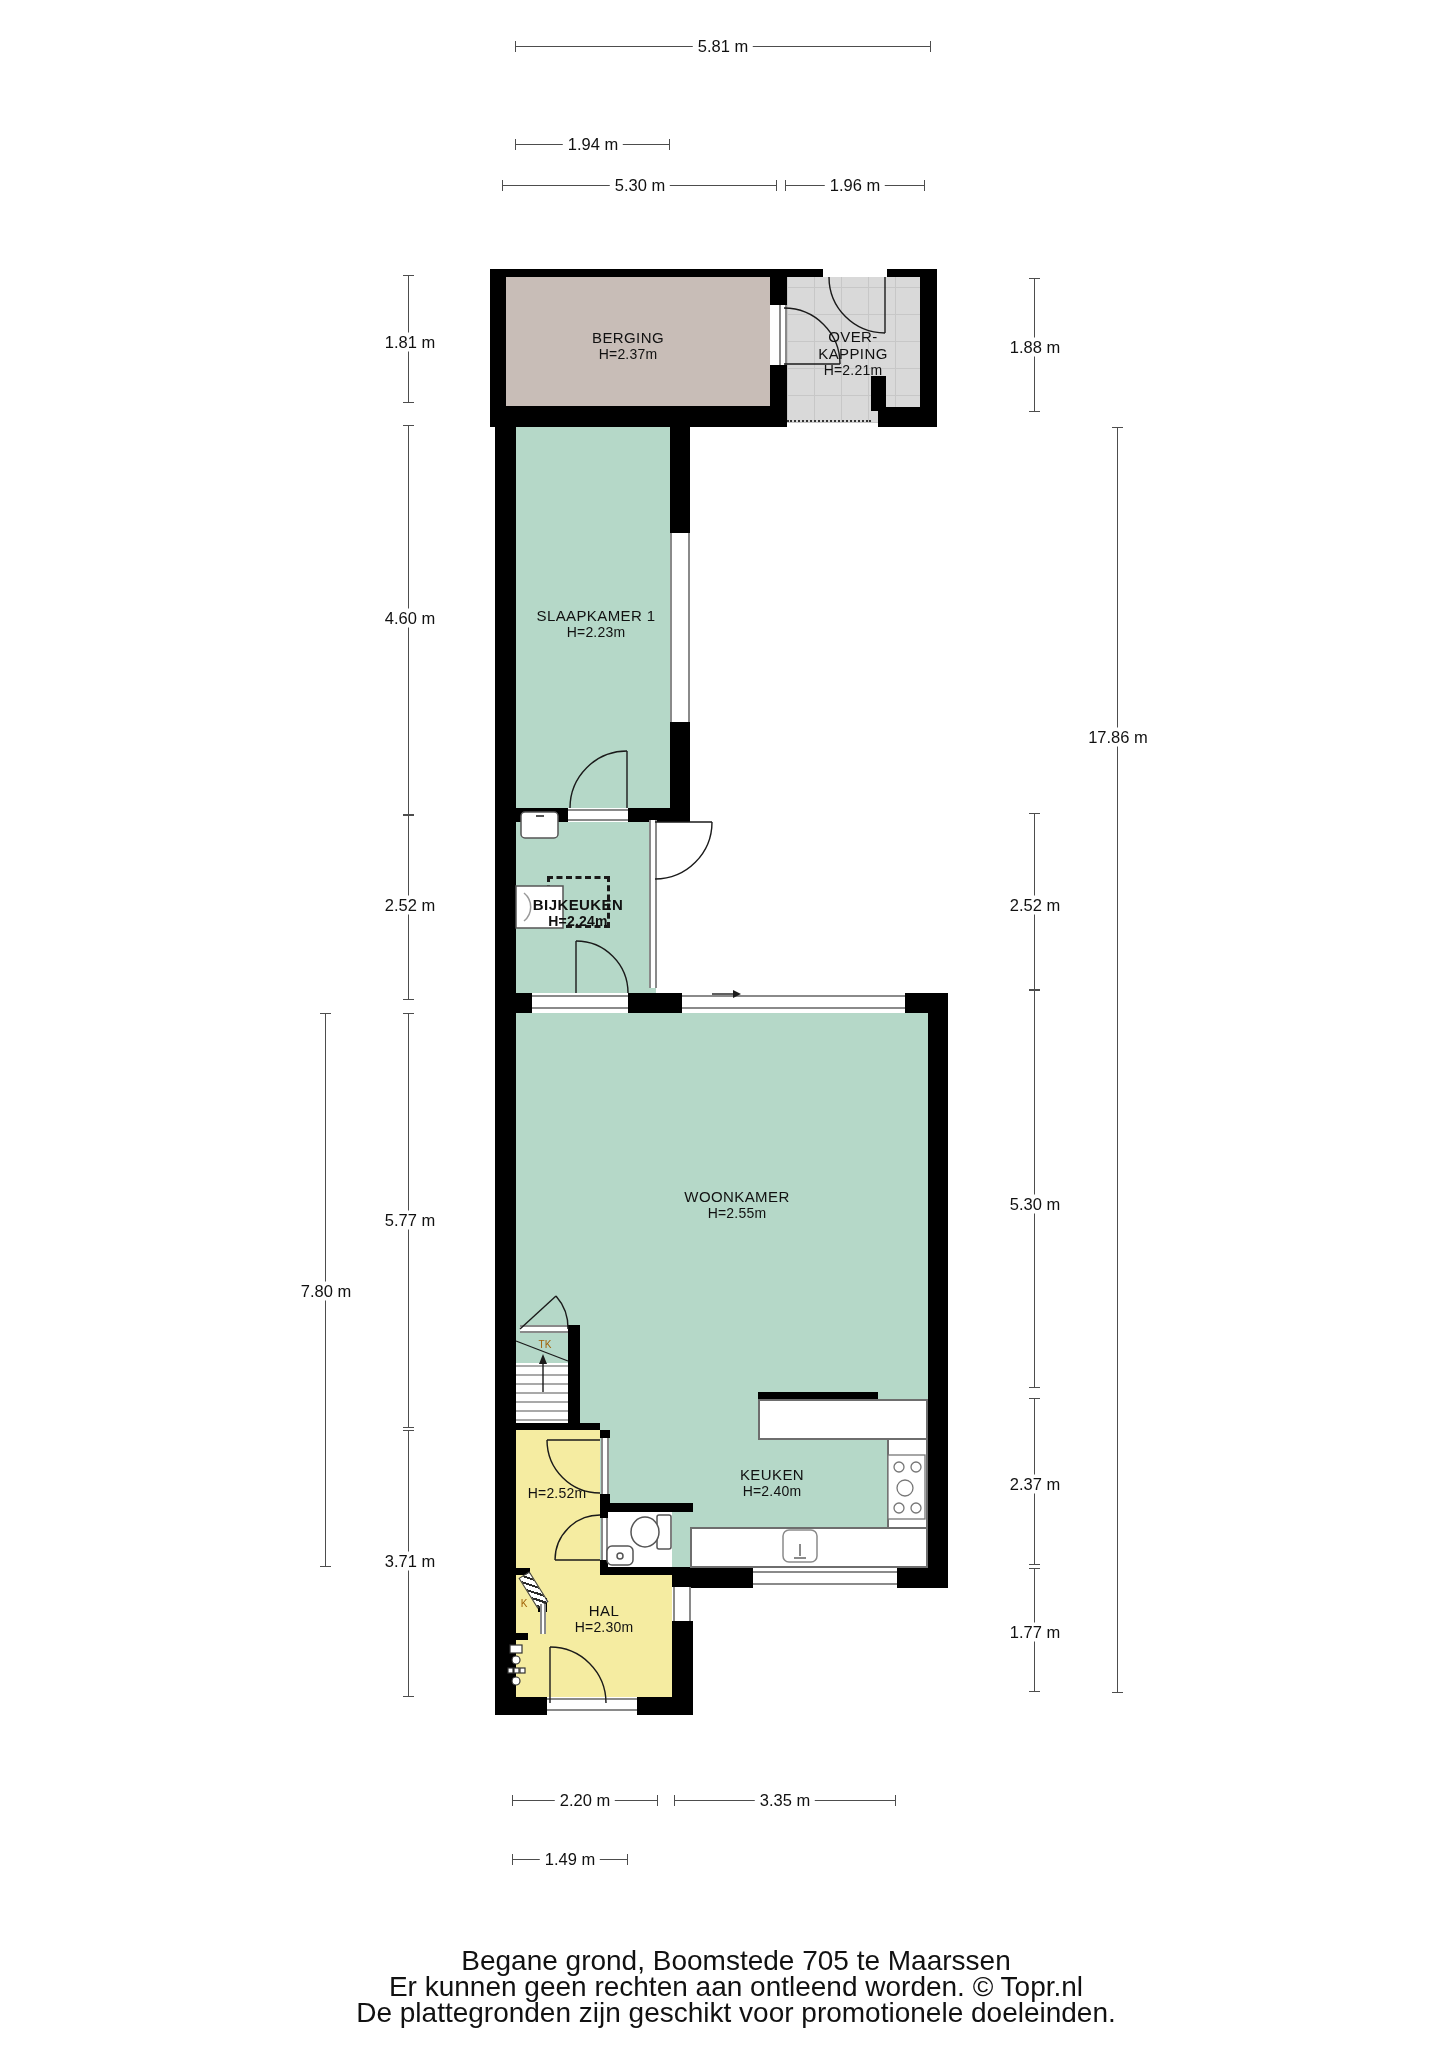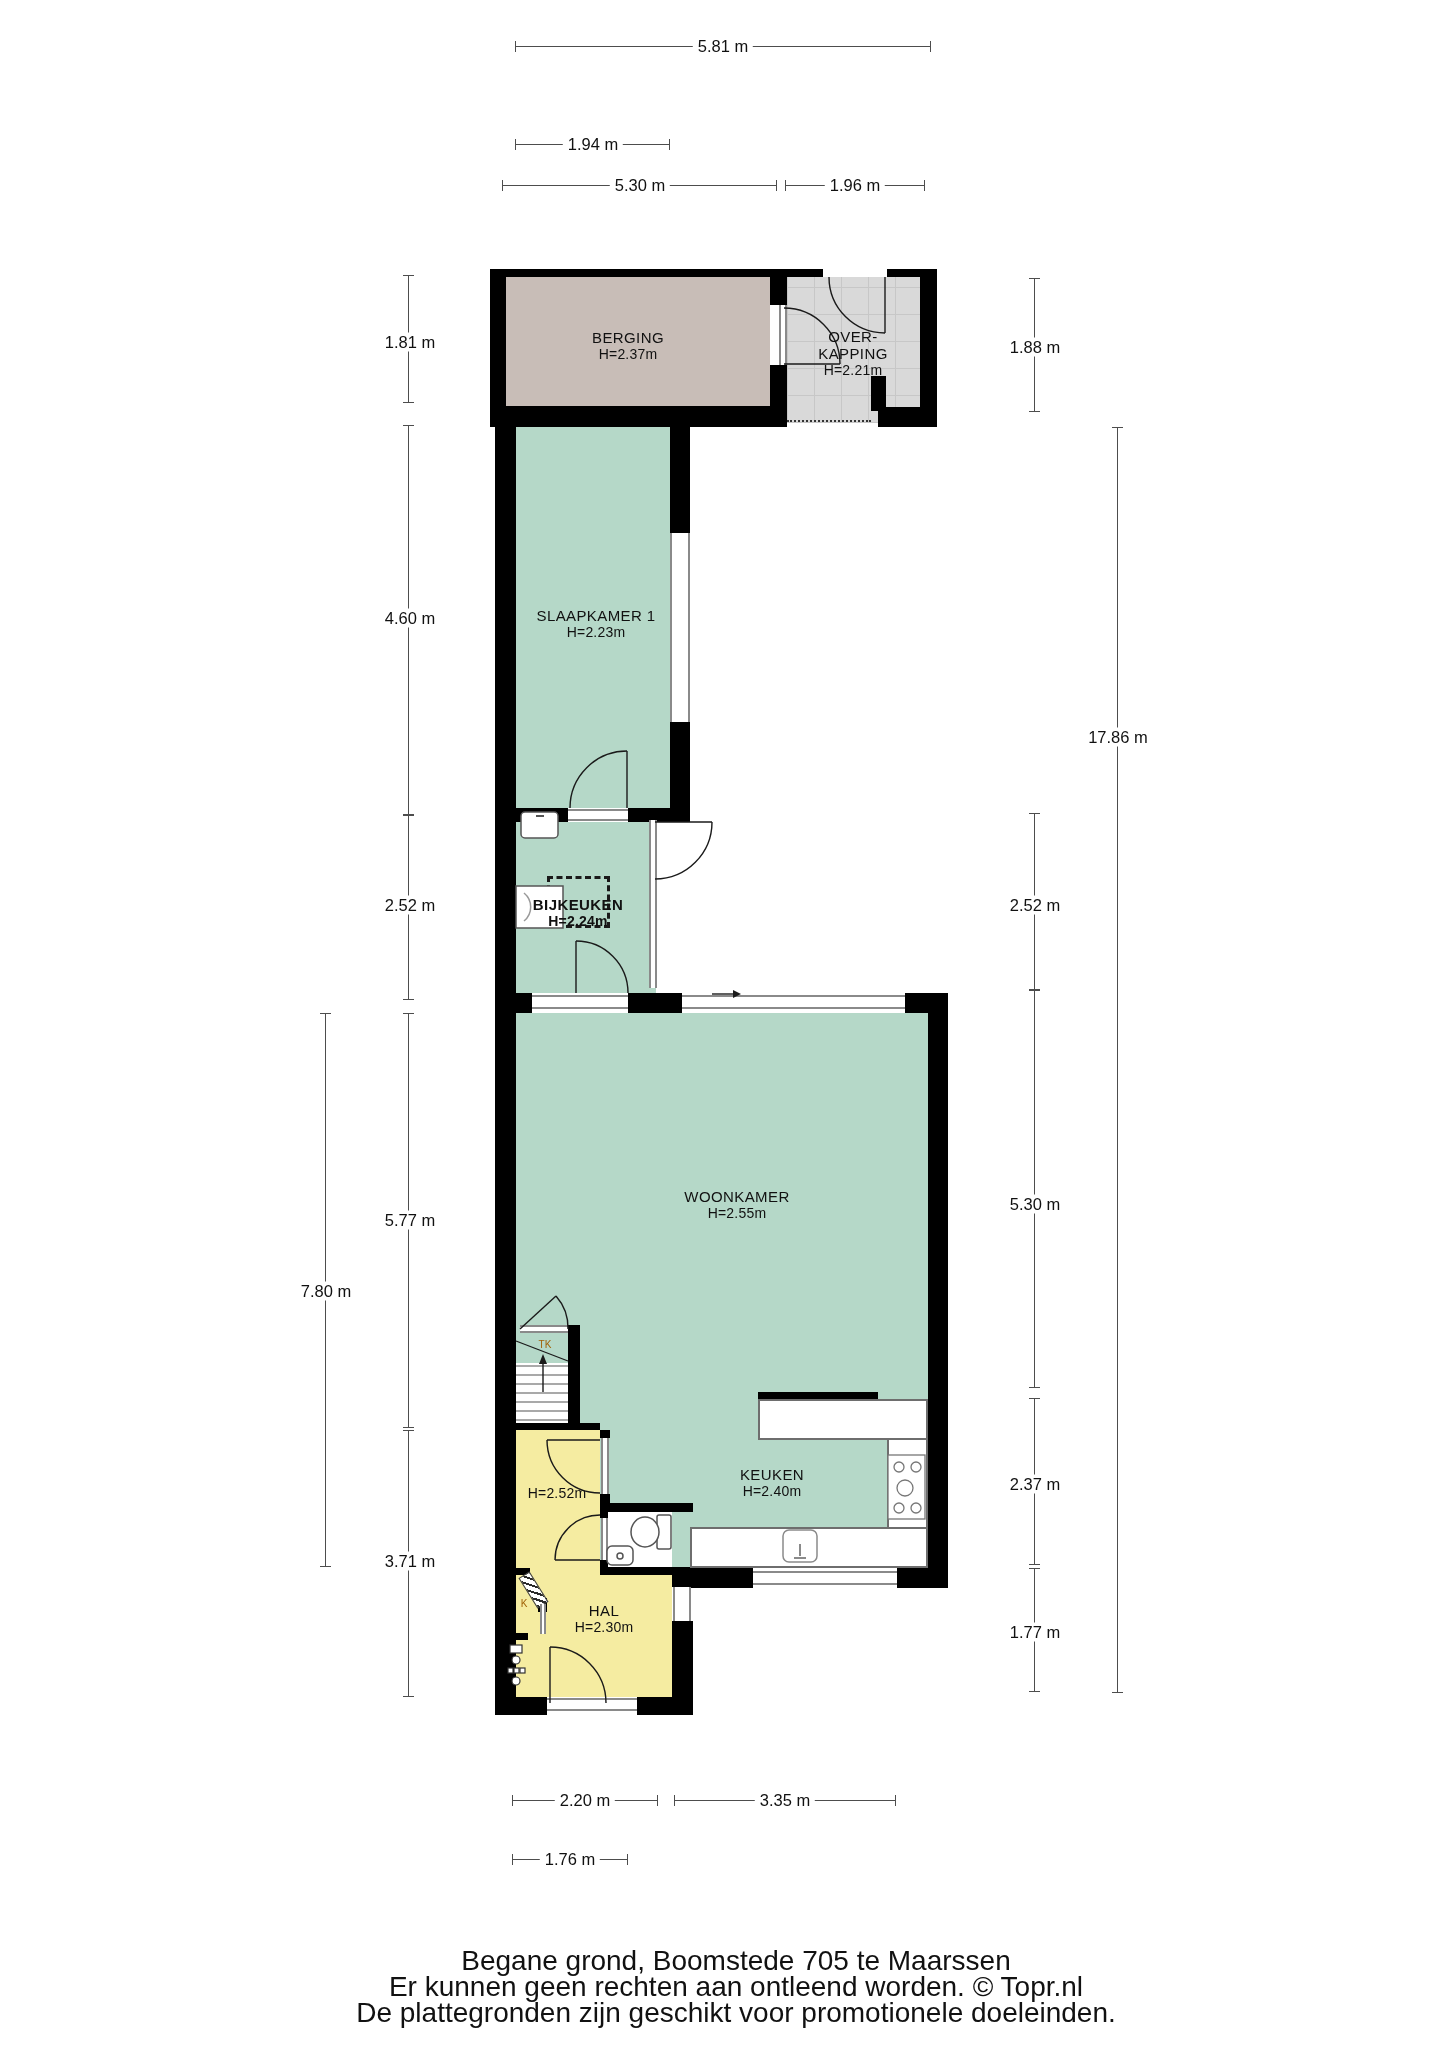--- a/index.html
+++ b/index.html
@@ -272,21 +272,21 @@
   <div class="dimV" style="left:1034px;top:1398px;height:167px;"></div>
   <div class="dimlabel" style="left:1035px;top:1484px;">2.37 m</div>
   <div class="dimV" style="left:1034px;top:1568px;height:124px;"></div>
   <div class="dimlabel" style="left:1035px;top:1632px;">1.77 m</div>
 
   <div class="dimH" style="left:512px;top:1800px;width:146px;"></div>
   <div class="dimlabel" style="left:585px;top:1800px;">2.20 m</div>
   <div class="dimH" style="left:674px;top:1800px;width:222px;"></div>
   <div class="dimlabel" style="left:785px;top:1800px;">3.35 m</div>
   <div class="dimH" style="left:512px;top:1859px;width:116px;"></div>
-  <div class="dimlabel" style="left:570px;top:1859px;">1.76 m</div>
+  <div class="dimlabel" style="left:570px;top:1859px;">1.49 m</div>
 
   <div id="footer">
     <div>Begane grond, Boomstede 705 te Maarssen</div>
     <div>Er kunnen geen rechten aan ontleend worden. © Topr.nl</div>
     <div>De plattegronden zijn geschikt voor promotionele doeleinden.</div>
   </div>
 
 </div>
 
 </body></html>

